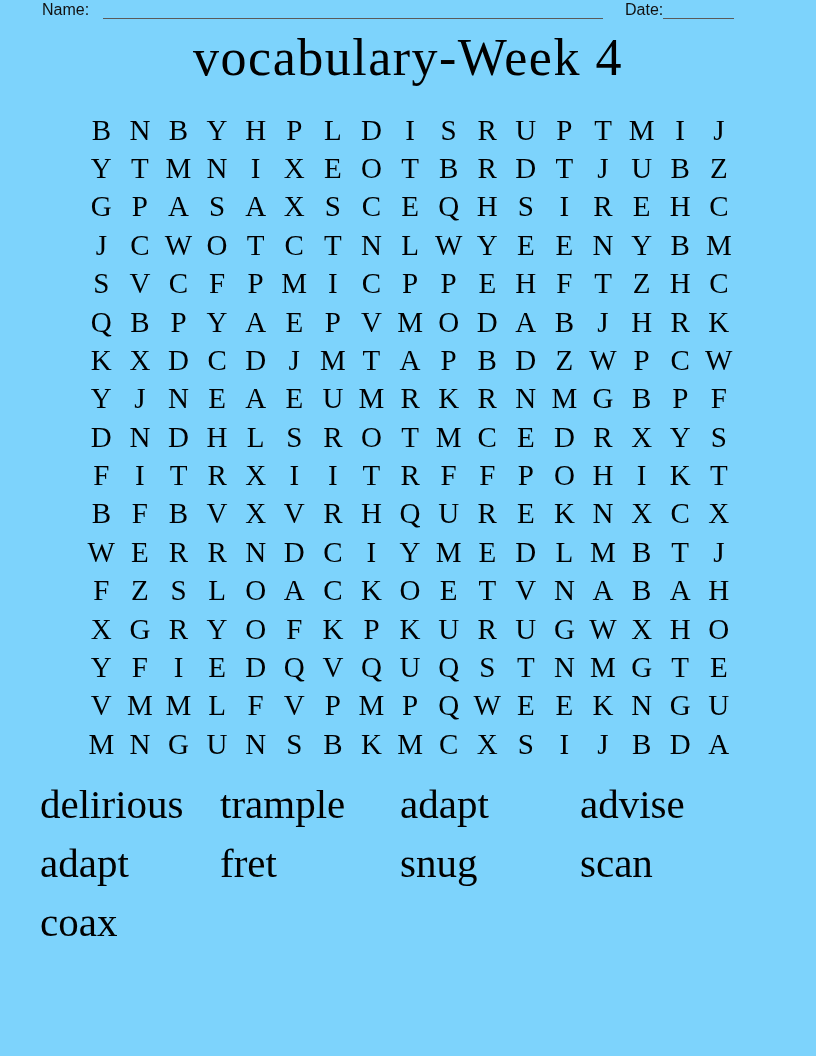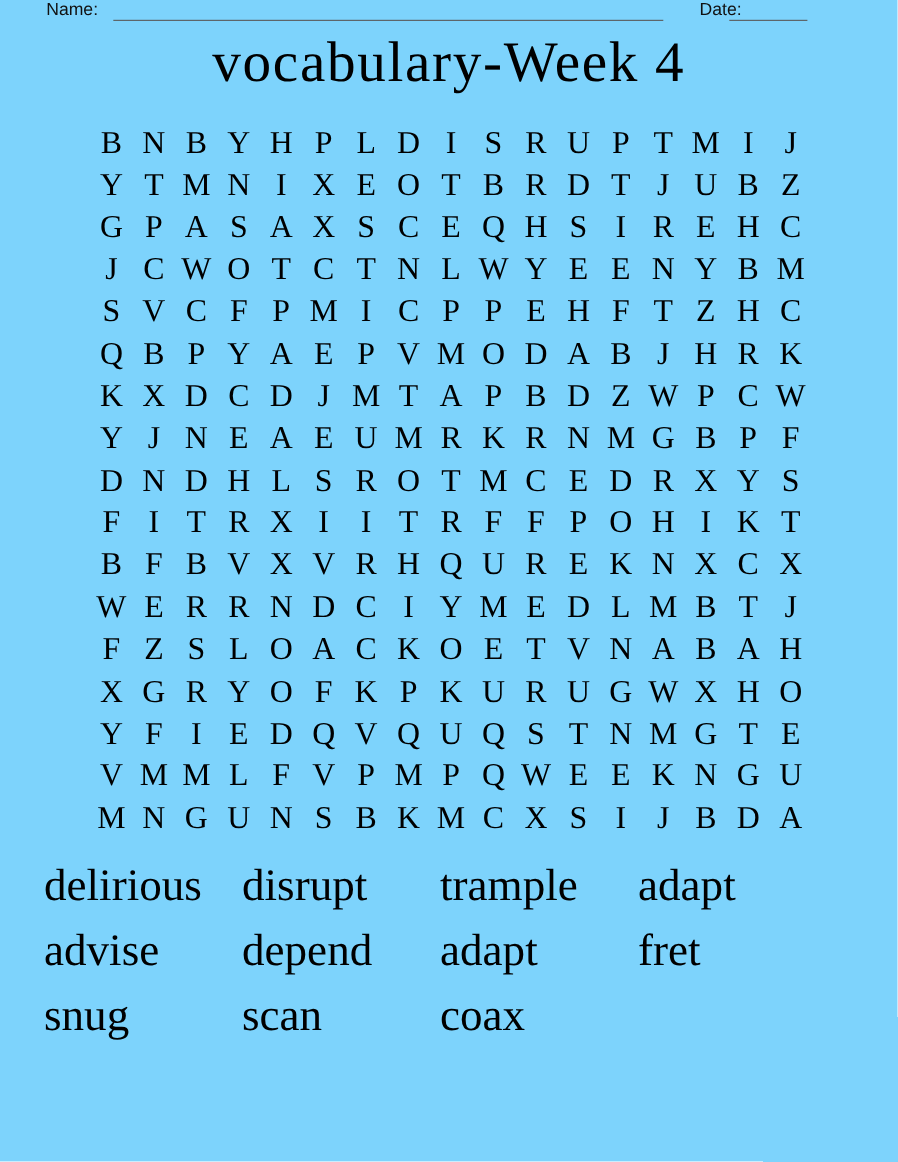--- a/index.html
+++ b/index.html
@@ -16,21 +16,21 @@
   
   .hdr-label {
     position: absolute;
     top: 1px;
     font-family: "Liberation Sans", "DejaVu Sans", sans-serif;
     font-size: 16px;
     line-height: 18px;
     color: #111111;
   }
   .name-label { left: 42px; }
-  .date-label { left: 625px; margin-left: 11px; }
+  .date-label { left: 625px; }
   .write-line {
     position: absolute;
     top: 18px;
     height: 0;
     border-bottom: 1.5px solid #5a5a5a;
   }
   .name-line { left: 103px; width: 500px; }
   .date-line { left: 663px; width: 71px; }
 
   
@@ -382,25 +382,23 @@
       <span class="cell">S</span>
       <span class="cell">I</span>
       <span class="cell">J</span>
       <span class="cell">B</span>
       <span class="cell">D</span>
       <span class="cell">A</span>
     </div>
 
   <div class="word-list">
       <div class="word">delirious</div>
-      <div class="word">disrupt</div>
       <div class="word">trample</div>
       <div class="word">adapt</div>
       <div class="word">advise</div>
-      <div class="word">depend</div>
       <div class="word">adapt</div>
       <div class="word">fret</div>
       <div class="word">snug</div>
       <div class="word">scan</div>
       <div class="word">coax</div>
     </div>
 
 </div>
 
 </body></html>

